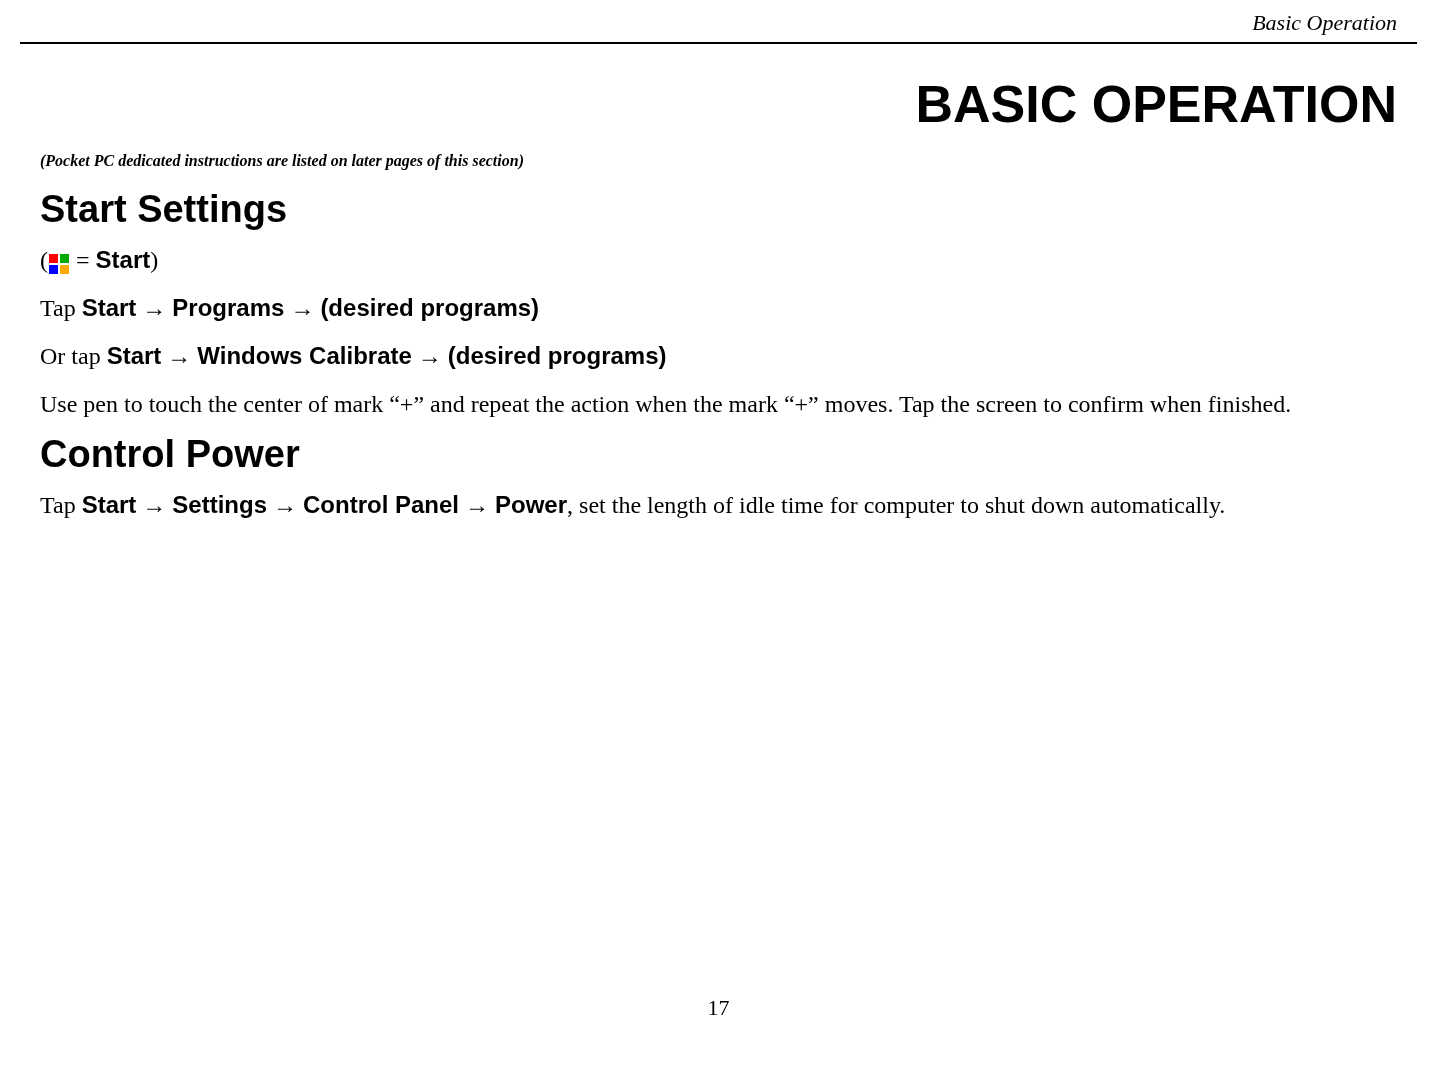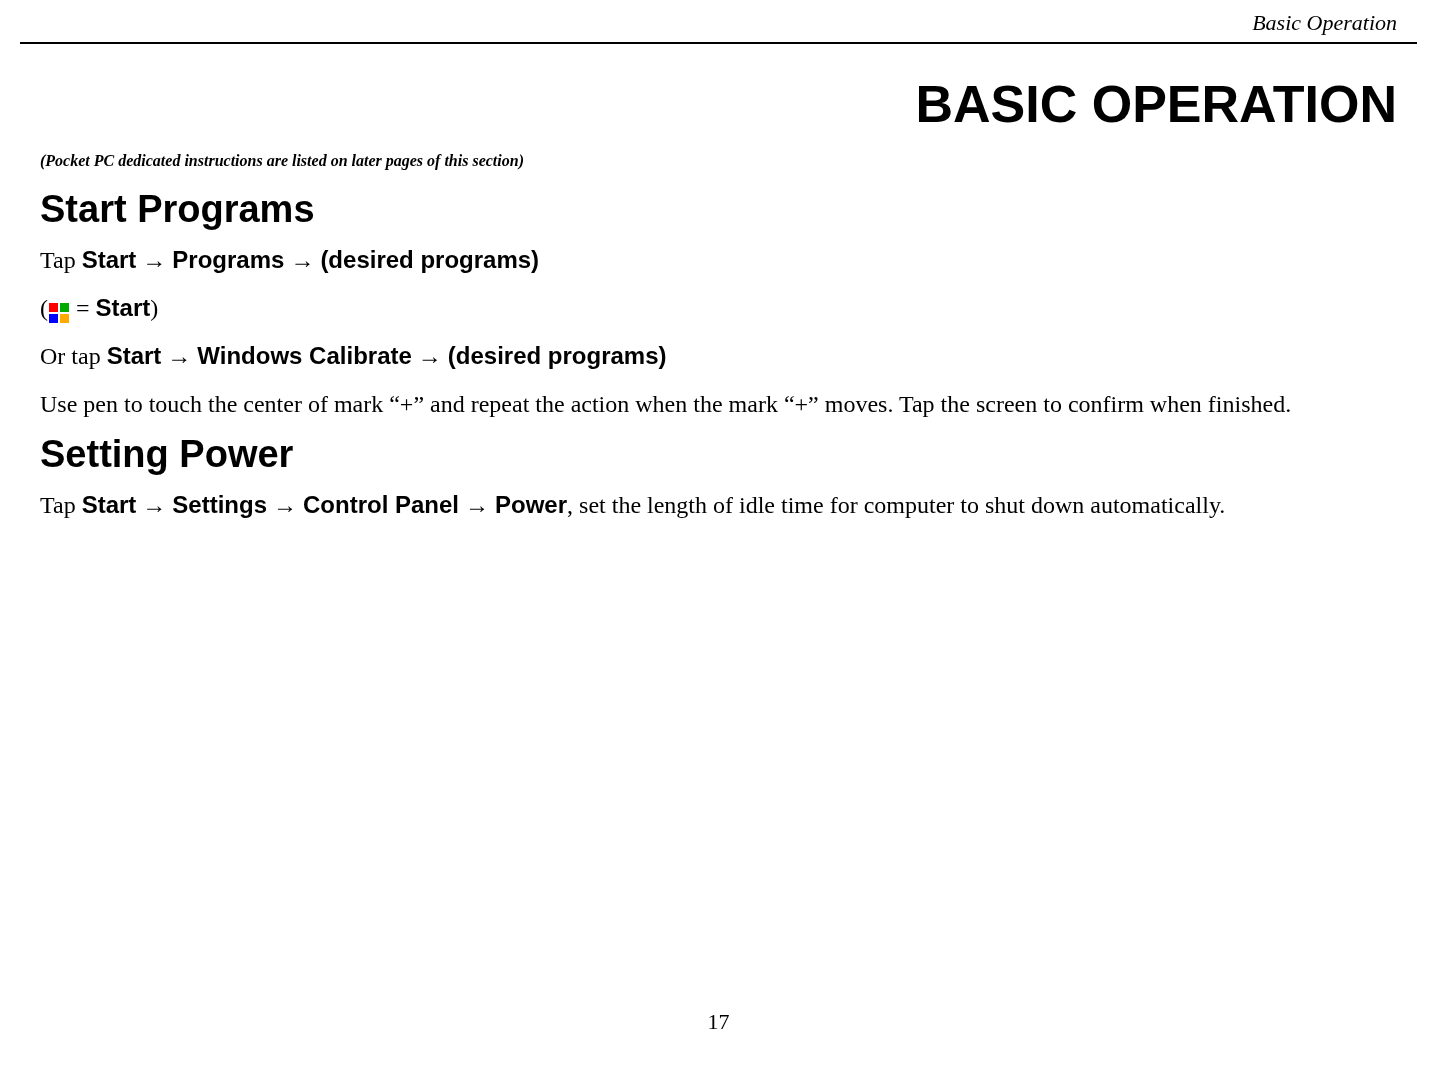--- a/index.html
+++ b/index.html
@@ -83,66 +83,66 @@
     .windows-logo svg {
       width: 22px;
       height: 22px;
     }
 
     .page-number {
       text-align: center;
       font-size: 22px;
       font-family: Times New Roman, Times, serif;
       position: absolute;
-      bottom: 30px;
+      bottom: 44px;
       width: 100%;
       left: 0;
     }
   </style>
 </head>
 <body>
 
 <div class="header-right">Basic Operation</div>
 
 <hr class="header-divider">
 
 <div class="main-content">
 
   <div class="page-title">BASIC OPERATION</div>
 
   <div class="subtitle">(Pocket PC dedicated instructions are listed on later pages of this section)</div>
 
-  <div class="section-heading">Start Programs</div>
-
-  <p class="para">
-    Tap <span class="bold">Start</span> → <span class="bold">Programs</span> → <span class="bold">(desired programs)</span>
-  </p>
+  <div class="section-heading">Start Settings</div>
 
   <p class="para">
     (<span class="windows-logo">
       <svg viewBox="0 0 22 22" xmlns="http://www.w3.org/2000/svg">
         <rect x="1" y="1" width="9" height="9" fill="#ff0000"></rect>
         <rect x="12" y="1" width="9" height="9" fill="#00aa00"></rect>
         <rect x="1" y="12" width="9" height="9" fill="#0000ff"></rect>
         <rect x="12" y="12" width="9" height="9" fill="#ffaa00"></rect>
       </svg>
     </span> = <span class="bold">Start</span>)
   </p>
 
   <p class="para">
+    Tap <span class="bold">Start</span> → <span class="bold">Programs</span> → <span class="bold">(desired programs)</span>
+  </p>
+
+  <p class="para">
     Or tap <span class="bold">Start</span> → <span class="bold">Windows Calibrate</span> → <span class="bold">(desired programs)</span>
   </p>
 
 
 
   <p class="para">
     Use pen to touch the center of mark “+” and repeat the action when the mark “+” moves. Tap the screen to confirm when finished.
   </p>
 
-  <div class="section-heading">Setting Power</div>
+  <div class="section-heading">Control Power</div>
 
   <p class="para">
     Tap <span class="bold">Start</span> → <span class="bold">Settings</span> → <span class="bold">Control Panel</span> → <span class="bold">Power</span>, set the length of idle time for computer to shut down automatically.
   </p>
 
 </div>
 
 <div class="page-number">17</div>
 
 </body></html>

